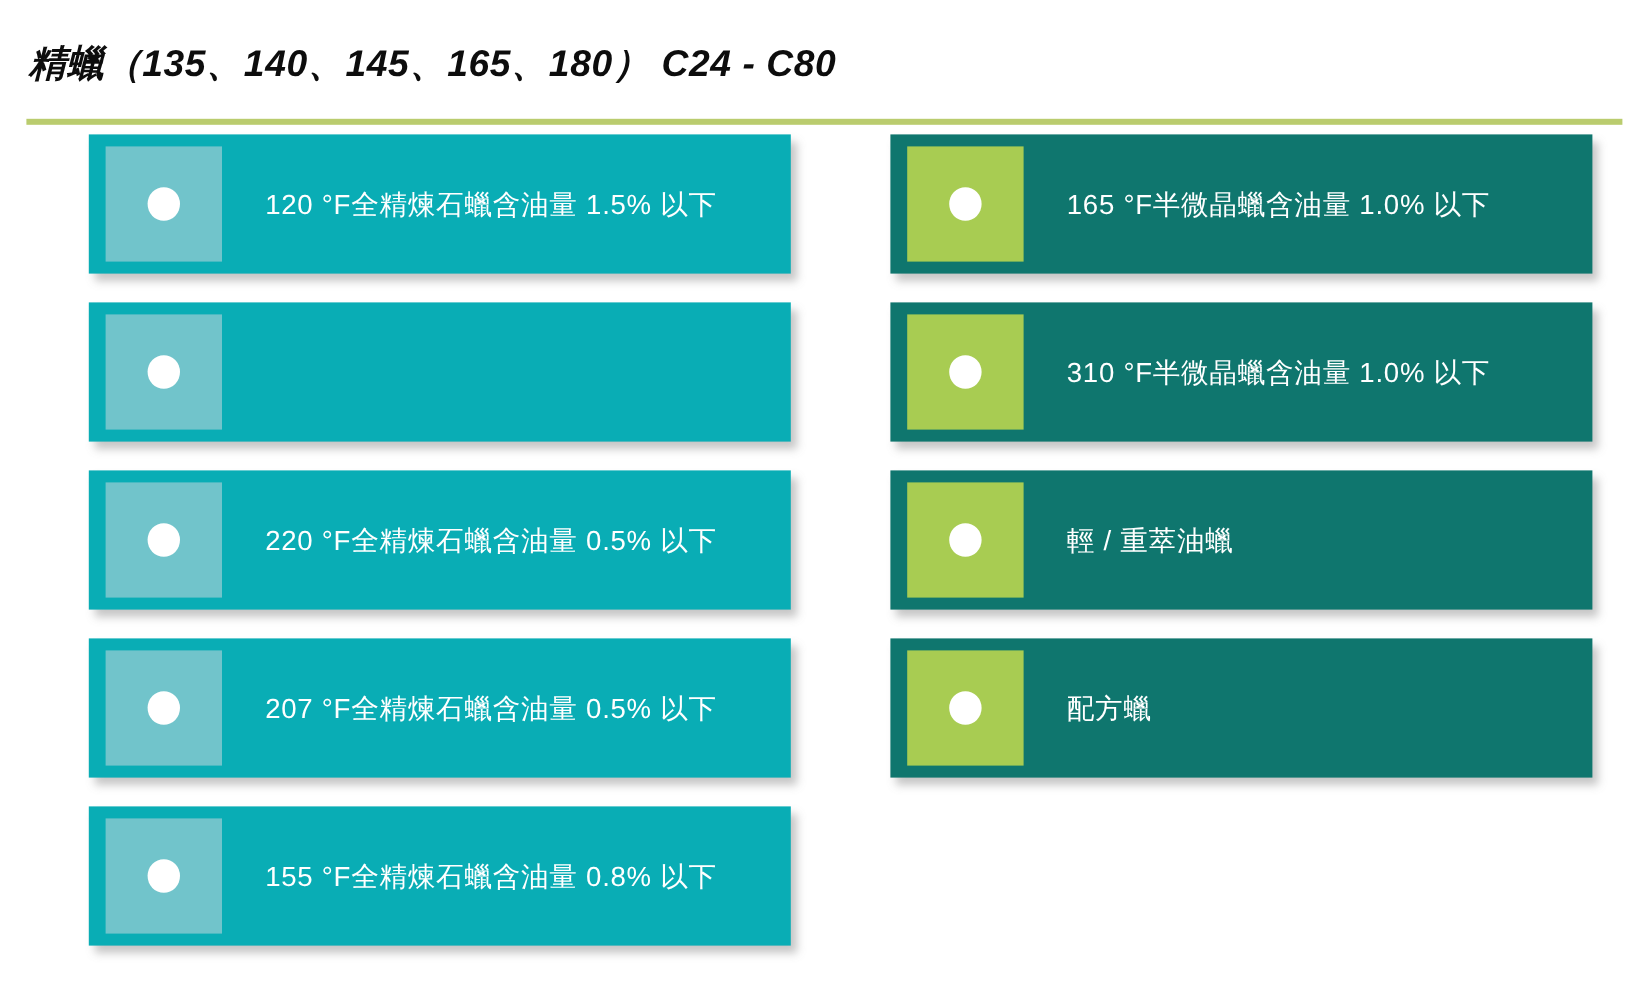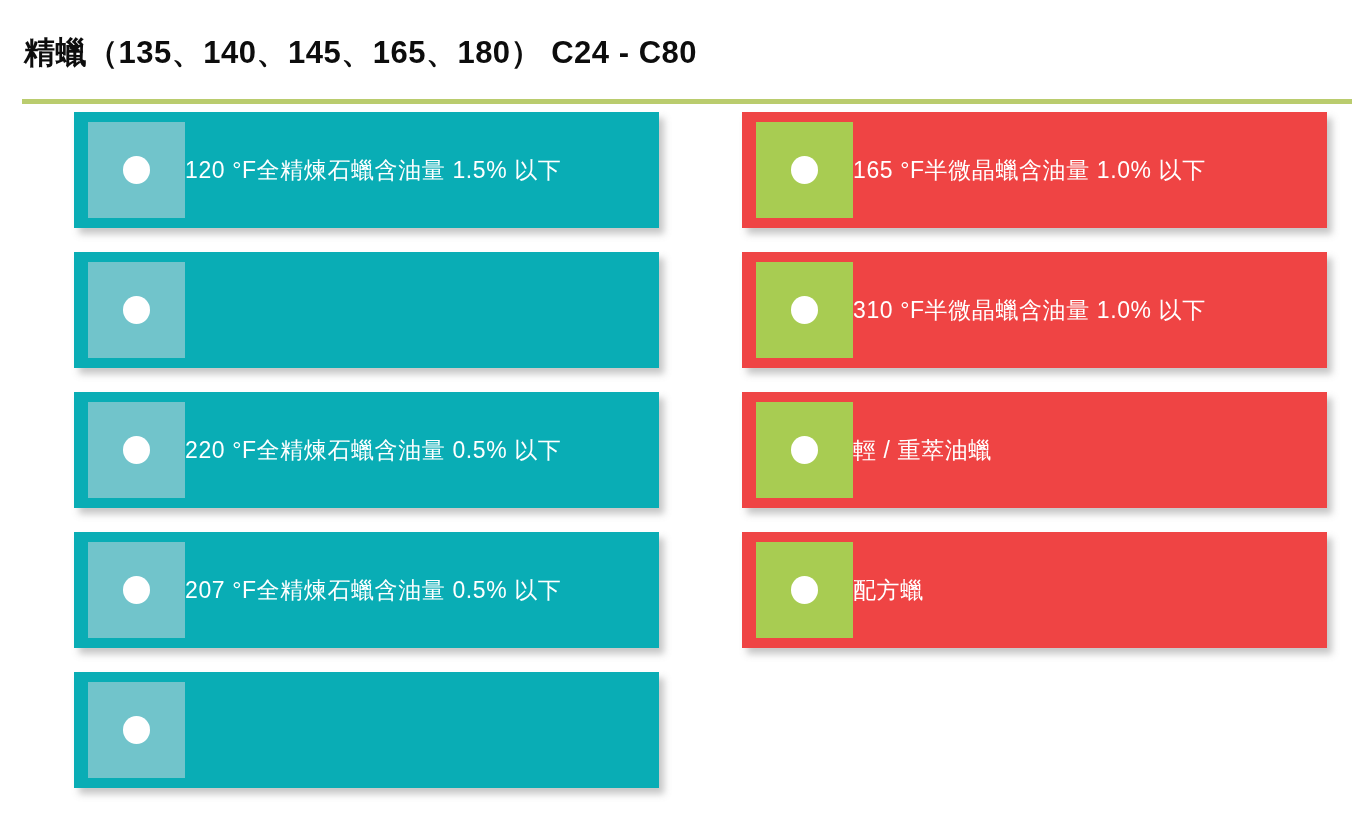--- a/index.html
+++ b/index.html
@@ -23,20 +23,21 @@
     background: #ffffff;
   }
 
   
   .header {
     position: absolute;
     left: 0;
     top: 0;
     width: 1372px;
     height: 112px;
+    font-style: italic;
   }
   .page-title {
     position: absolute;
     left: 24px;
     top: 36px;
     font-size: 31px;
     font-weight: bold;
     color: #0d0d0d;
     letter-spacing: 0.5px;
     white-space: nowrap;
@@ -71,21 +72,21 @@
   .bar {
     position: relative;
     display: flex;
     align-items: stretch;
     width: 585px;
     height: 116px;
     margin-bottom: 24px;
     box-shadow: 5px 6px 7px rgba(120,120,120,0.42);
   }
   .bar-teal  { background: #09adb5; }
-  .bar-green { background: #ef4444; }
+  .bar-green { background: #0f766e; }
 
   .bar-icon {
     flex: 0 0 auto;
     width: 97px;
     margin: 10px 0 10px 14px;
     display: flex;
     align-items: center;
     justify-content: center;
   }
   .icon-teal  { background: #71c4cb; }
@@ -96,20 +97,21 @@
     width: 27px;
     height: 28px;
     border-radius: 50%;
     background: #ffffff;
   }
 
   .bar-label {
     flex: 1 1 auto;
     display: flex;
     align-items: center;
+    padding-left: 36px;
     padding-right: 14px;
     color: #ffffff;
     font-size: 23px;
     letter-spacing: 0.6px;
     line-height: 1.25;
     white-space: nowrap;
   }
 </style>
 </head>
 <body>
@@ -149,20 +151,21 @@
         <div class="bar-icon icon-teal">
           <span class="bullet-dot"></span>
         </div>
         <div class="bar-label">207 °F全精煉石蠟含油量 0.5% 以下</div>
       </div>
 
       <div class="bar bar-teal">
         <div class="bar-icon icon-teal">
           <span class="bullet-dot"></span>
         </div>
+        <div class="bar-label">155 °F全精煉石蠟含油量 0.8% 以下</div>
       </div>
 
     </div>
 
     <div class="column column-right">
 
       <div class="bar bar-green">
         <div class="bar-icon icon-green">
           <span class="bullet-dot"></span>
         </div>

